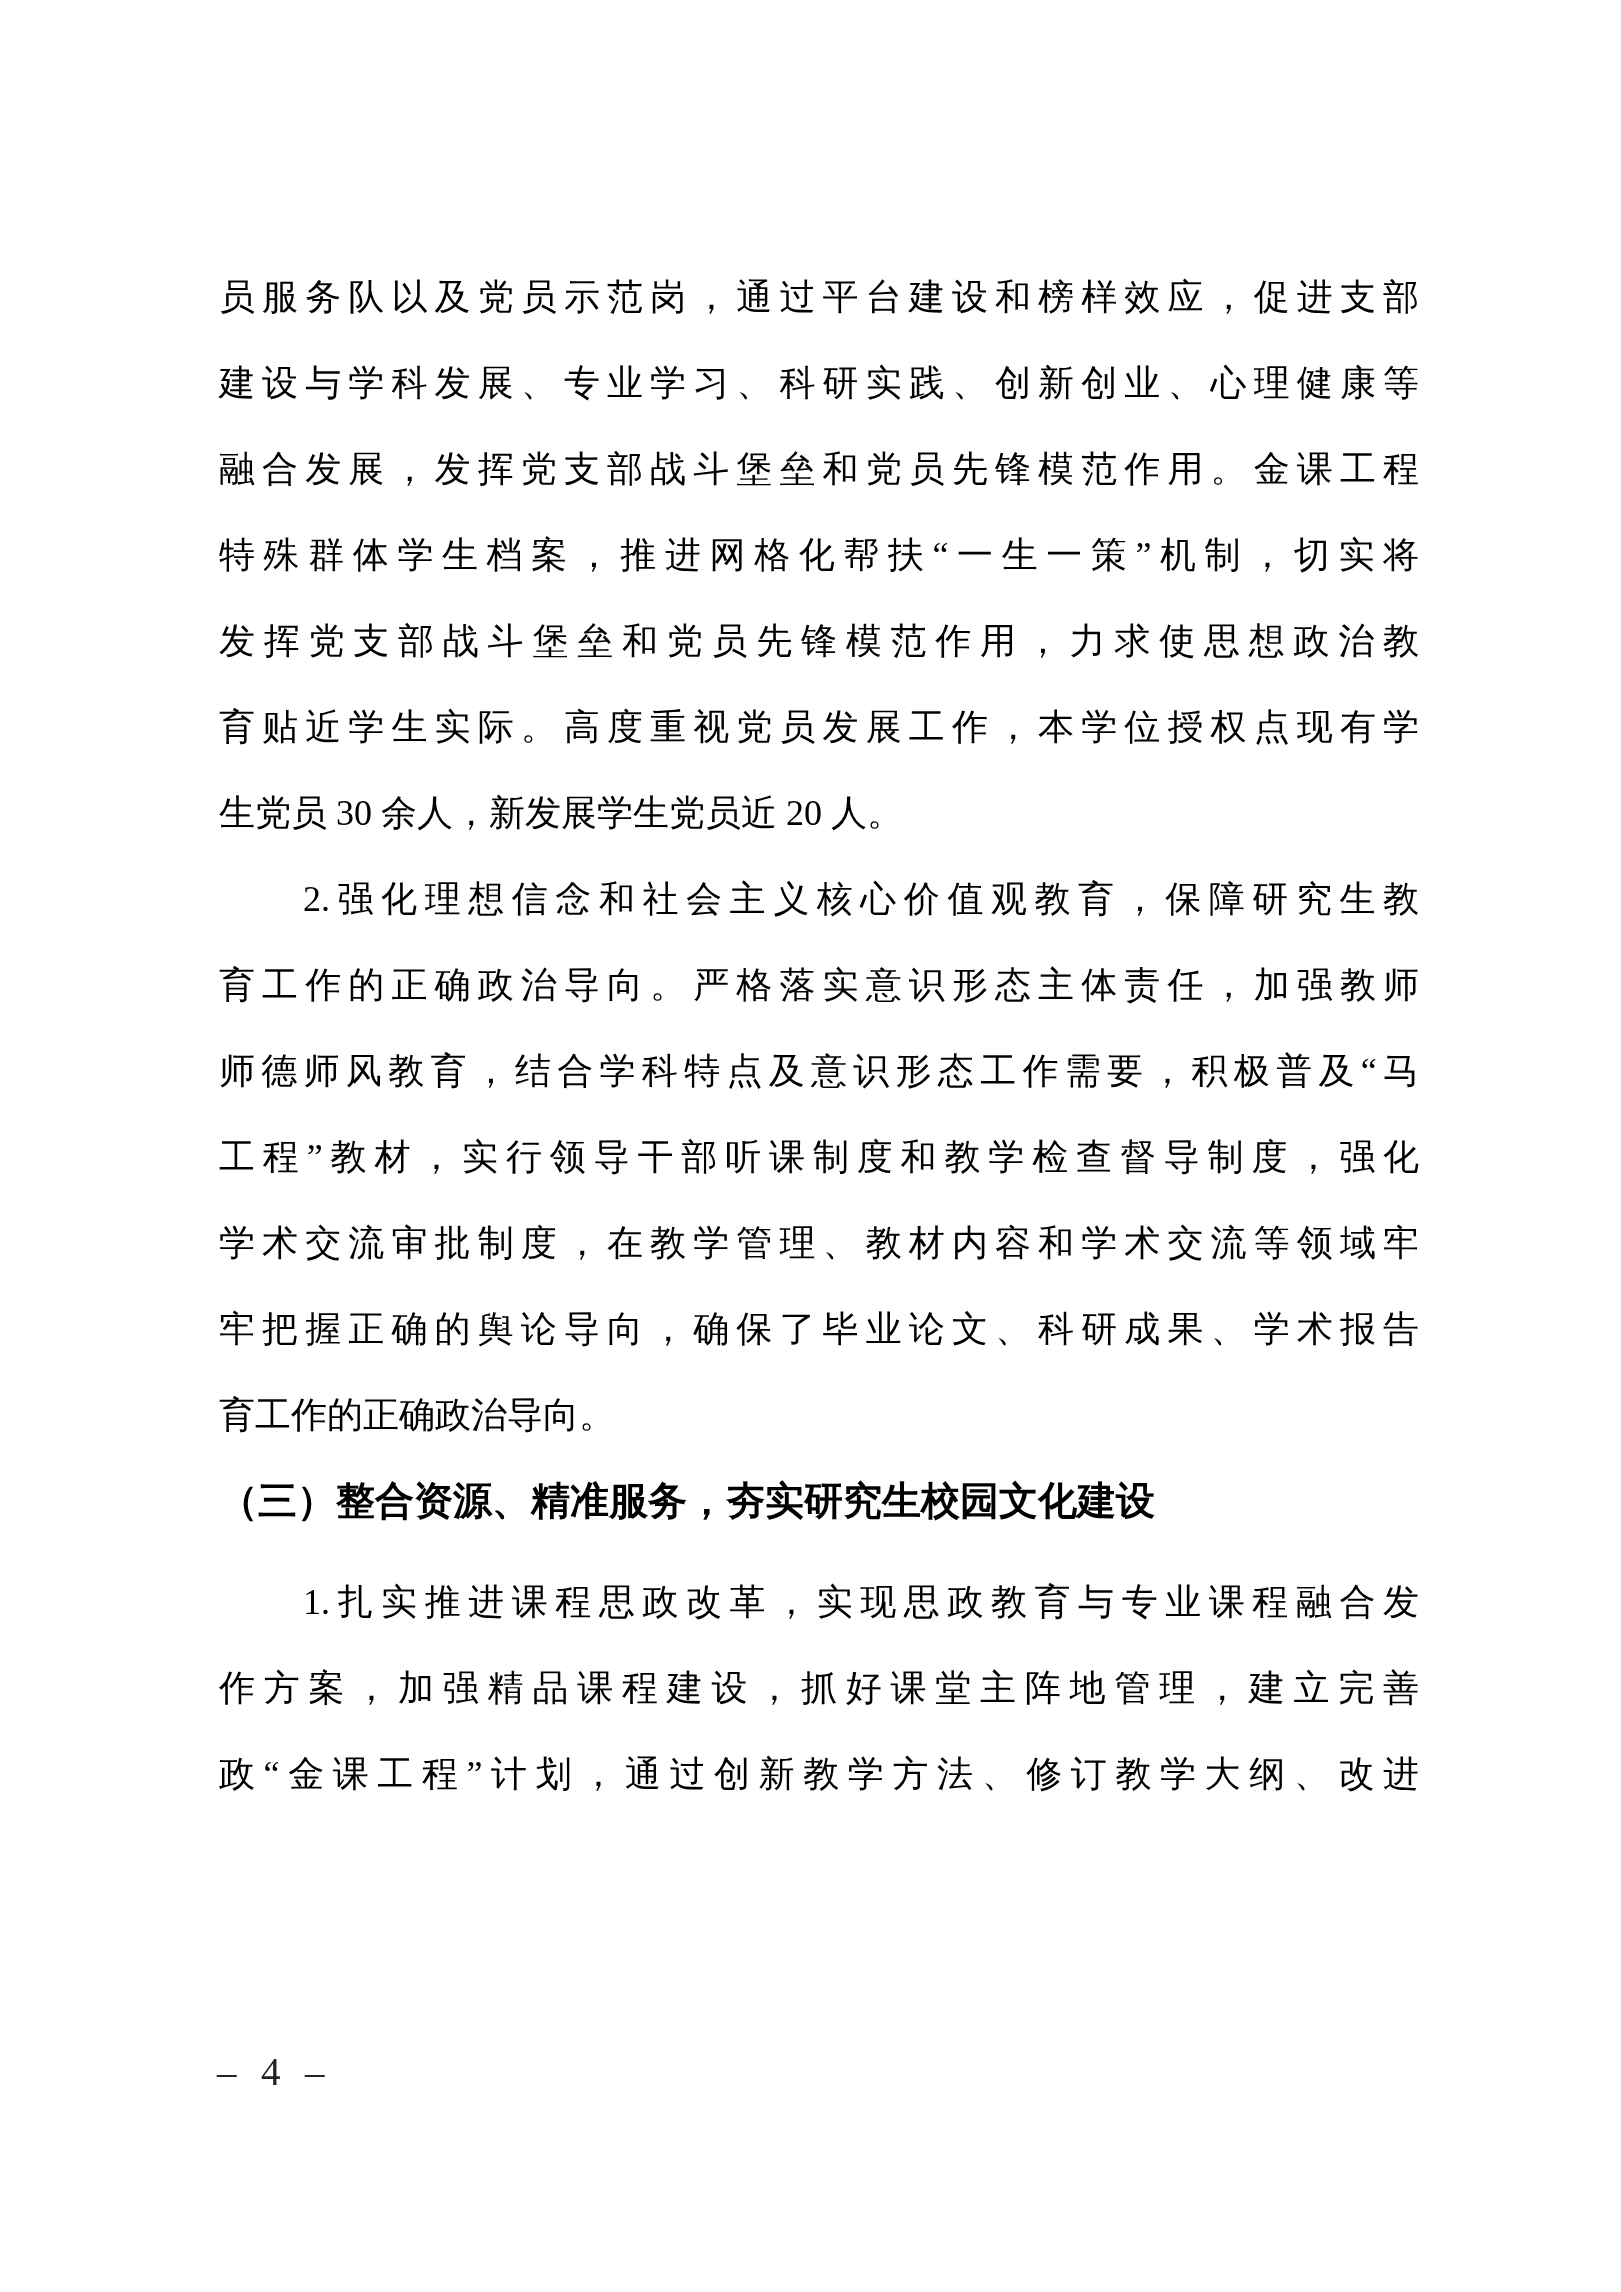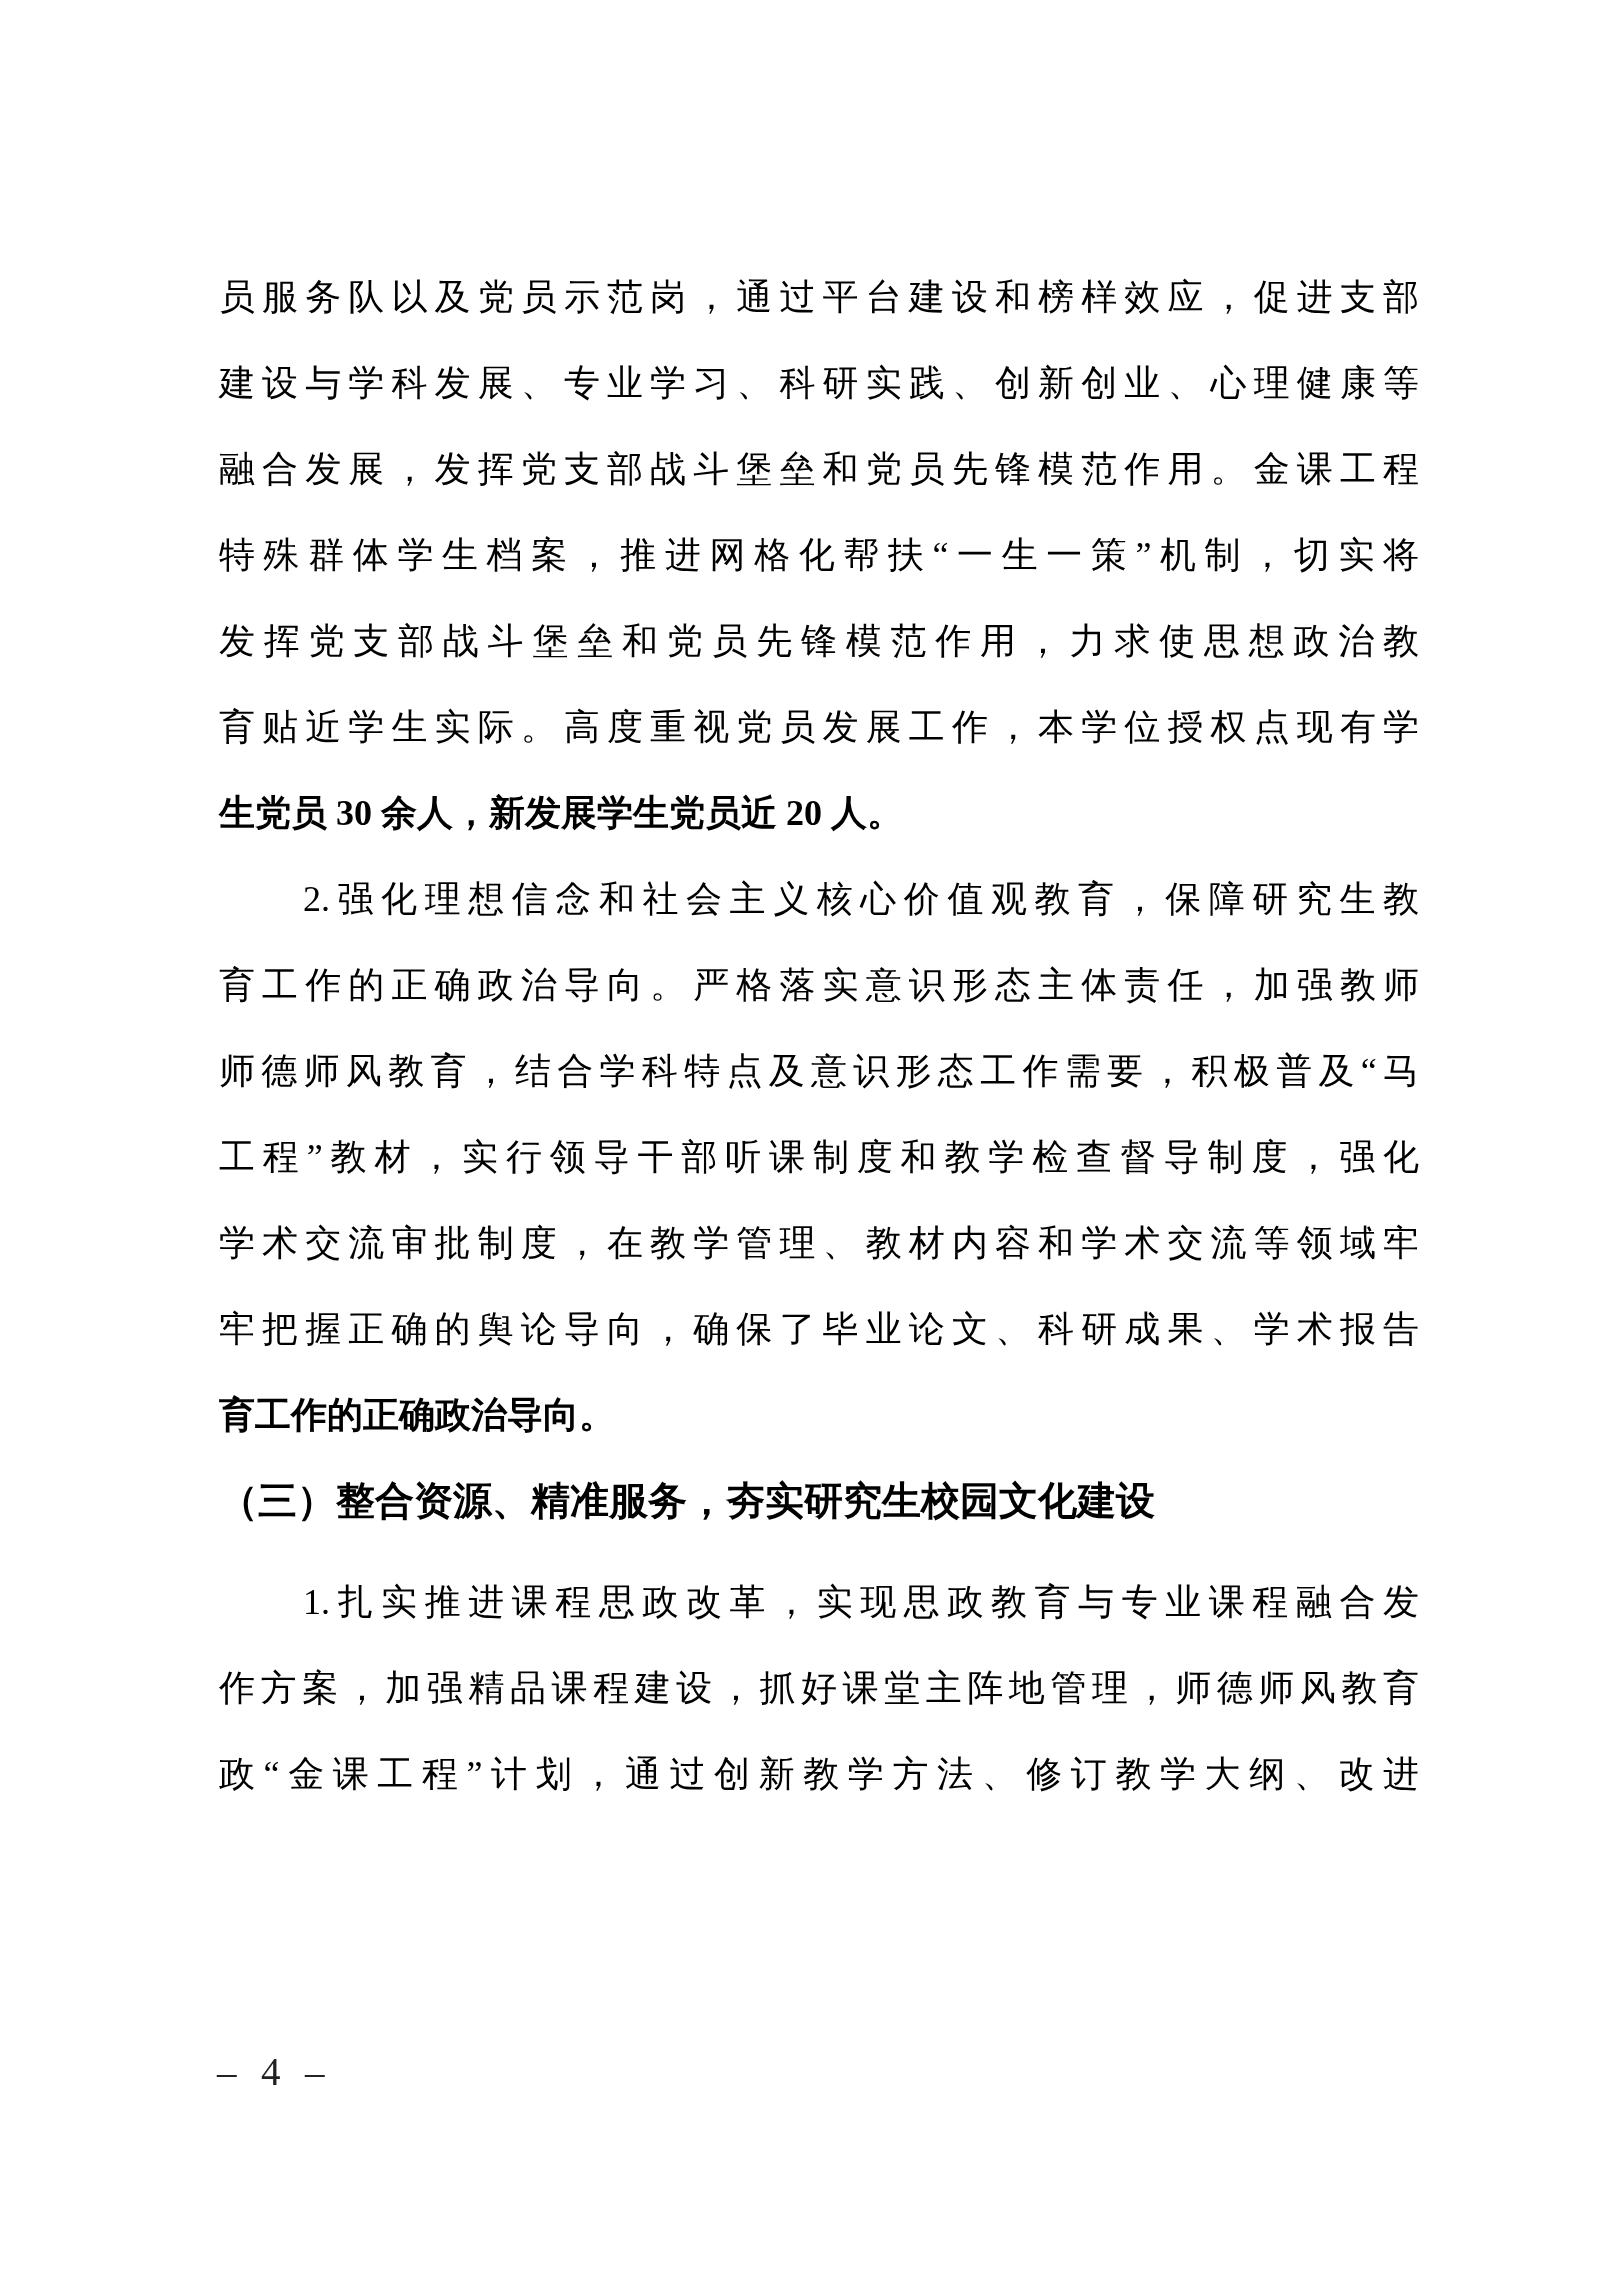--- a/index.html
+++ b/index.html
@@ -32,21 +32,20 @@
     text-justify: inter-character;
     letter-spacing: 0;
     white-space: nowrap;
   }
   .line.indent {
     text-indent: 84px;
   }
   .line.paraend {
     text-align: right;
     text-align-last: left;
-    font-weight: bold;
   }
   .line.heading {
     font-weight: 700;
     font-size: 39px;
     text-align: right;
     text-align-last: left;
     margin-top: 0;
     margin-bottom: 14.7px;
   }
   .pagenum {
@@ -78,20 +77,20 @@
     <div class="line">育工作的正确政治导向。严格落实意识形态主体责任，加强教师</div>
     <div class="line">师德师风教育，结合学科特点及意识形态工作需要，积极普及“马</div>
     <div class="line">工程”教材，实行领导干部听课制度和教学检查督导制度，强化</div>
     <div class="line">学术交流审批制度，在教学管理、教材内容和学术交流等领域牢</div>
     <div class="line">牢把握正确的舆论导向，确保了毕业论文、科研成果、学术报告</div>
     <div class="line paraend">育工作的正确政治导向。</div>
 
     <div class="line heading">（三）整合资源、精准服务，夯实研究生校园文化建设</div>
 
     <div class="line indent">1.扎实推进课程思政改革，实现思政教育与专业课程融合发</div>
-    <div class="line">作方案，加强精品课程建设，抓好课堂主阵地管理，师德师风教育</div>
+    <div class="line">作方案，加强精品课程建设，抓好课堂主阵地管理，建立完善</div>
     <div class="line">政“金课工程”计划，通过创新教学方法、修订教学大纲、改进</div>
 
   </div>
 
   <div class="pagenum">– 4 –</div>
 </div>
 
 
 </body></html>

